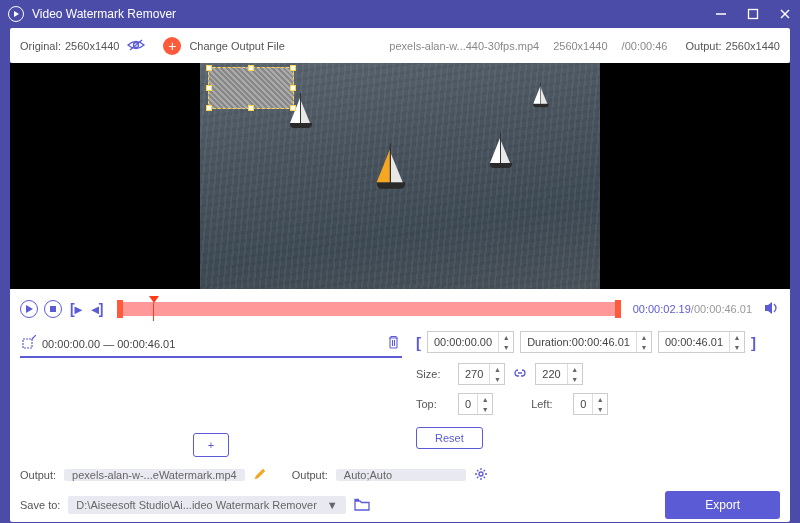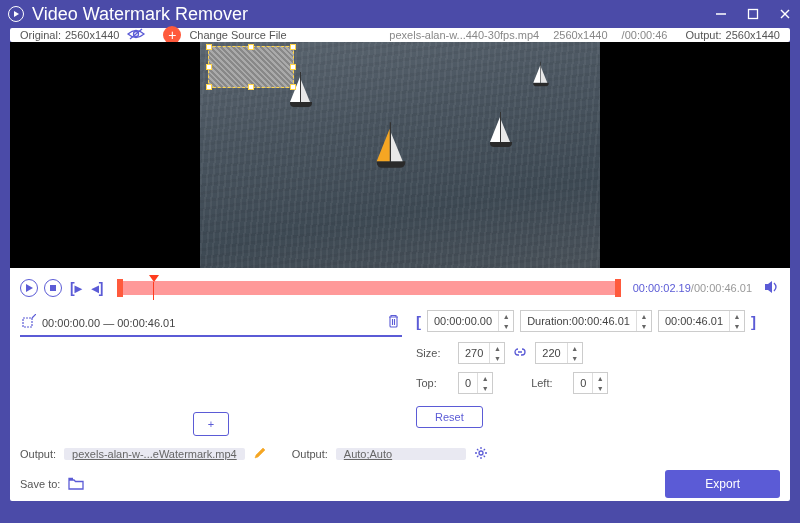--- a/index.html
+++ b/index.html
@@ -1,25 +1,25 @@
 <!DOCTYPE html>
 <html><head>
 <meta charset="utf-8">
 <style>
 * { margin: 0; padding: 0; box-sizing: border-box; font-family: -apple-system, "Segoe UI", Arial, sans-serif; }
 body { width: 800px; height: 523px; background: #4b4ba8; overflow: hidden; font-size: 12px; color: #333; }
 
 .titlebar { height: 28px; background: #4b4ba8; display: flex; align-items: center; padding: 0 8px; color: #fff; }
 .titlebar .logo { width: 16px; height: 16px; border: 1.5px solid #fff; border-radius: 50%; margin-right: 8px; display: flex; align-items: center; justify-content: center; }
 .titlebar .logo svg { width: 10px; height: 10px; }
-.titlebar .title { font-size: 18px; flex: 1; }
+.titlebar .title { font-size: 12px; flex: 1; }
 .titlebar .winbtns { display: flex; gap: 18px; }
 .titlebar .winbtn { width: 14px; height: 14px; display: flex; align-items: center; justify-content: center; cursor: pointer; }
 
-.infobar { height: 14px; background: #fff; margin: 0 10px; display: flex; align-items: center; padding: 0 10px; border-radius: 2px; font-size: 11px; color: #555; }
+.infobar { height: 35px; background: #fff; margin: 0 10px; display: flex; align-items: center; padding: 0 10px; border-radius: 2px; font-size: 11px; color: #555; }
 .infobar .eye { margin-left: 8px; color: #5b5bd6; }
 .infobar .plus { width: 18px; height: 18px; border-radius: 50%; background: #ff5a3c; color: #fff; display: flex; align-items: center; justify-content: center; font-size: 14px; margin: 0 8px 0 18px; cursor: pointer; }
 .infobar .change { color: #555; }
 .infobar .fileinfo { margin-left: auto; color: #888; }
 .infobar .res { margin-left: 14px; color: #888; }
 .infobar .outres { margin-left: 18px; color: #555; }
 
 .video-area { height: 226px; background: #000; margin: 0 10px; position: relative; display: flex; justify-content: center; }
 .video-canvas { width: 400px; height: 226px; position: relative; background: linear-gradient(170deg,#5b6670 0%,#4a5560 35%,#3e4a54 70%,#4a525a 100%); }
 .water { position: absolute; inset: 0; background:
@@ -67,21 +67,21 @@
 .numfield { display: flex; align-items: center; border: 1px solid #ccc; height: 22px; background: #fff; }
 .numfield .val { padding: 0 6px; font-size: 11px; color: #444; }
 .numfield .spin { display: flex; flex-direction: column; border-left: 1px solid #ddd; }
 .numfield .spin div { width: 14px; height: 10px; display: flex; align-items: center; justify-content: center; font-size: 7px; color: #666; cursor: pointer; }
 .prop-row { display: flex; align-items: center; gap: 8px; margin-bottom: 8px; font-size: 11px; color: #555; }
 .prop-row .lbl { width: 34px; }
 .link-ico { color: #5b5bd6; cursor: pointer; }
 .reset-btn { border: 1px solid #5b5bd6; color: #5b5bd6; background: #fff; padding: 4px 18px; border-radius: 3px; font-size: 11px; cursor: pointer; margin-top: 4px; }
 
 .out-row { display: flex; align-items: center; gap: 8px; font-size: 11px; color: #555; margin-top: 6px; }
-.out-row .field { background: #e9e9f2; padding: 0 8px; border-radius: 2px; color: #666; text-decoration: underline; }
+.out-row .field { background: #e9e9f2; padding: 0 8px; border-radius: 2px; color: #666; }
 .out-row .ico { color: #5b5bd6; cursor: pointer; }
 
 .bottom-row { display: flex; align-items: center; gap: 8px; font-size: 11px; color: #555; margin-top: 8px; }
 .bottom-row .path { background: #e9e9f2; padding: 3px 8px; border-radius: 2px; color: #666; display: flex; align-items: center; gap: 10px; }
 .bottom-row .path .chev { color: #666; }
 .export-btn { margin-left: auto; background: #5b5bd6; color: #fff; border: none; padding: 7px 40px; border-radius: 3px; font-size: 12px; cursor: pointer; }
 </style>
 </head>
 <body>
 
@@ -116,21 +116,21 @@
   <span>Original:</span>
   <span style="margin-left:4px">2560x1440</span>
   <span class="eye">
     <svg width="18" height="14" viewBox="0 0 18 14">
         <path d="M1 7 Q9 0 17 7 Q9 14 1 7 Z" fill="none" stroke="#5b5bd6" stroke-width="1.3"></path>
         <circle cx="9" cy="7" r="2.5" fill="none" stroke="#5b5bd6" stroke-width="1.3"></circle>
         <line x1="3" y1="12" x2="15" y2="2" stroke="#5b5bd6" stroke-width="1.3"></line>
       </svg>
   </span>
   <div class="plus">+</div>
-  <span class="change">Change Source File</span>
+  <span class="change">Change Output File</span>
   <span class="fileinfo">pexels-alan-w...440-30fps.mp4</span>
   <span class="res">2560x1440</span>
   <span class="res">/00:00:46</span>
   <span class="outres">Output:</span>
   <span style="margin-left:4px">2560x1440</span>
 </div>
 
 <div class="video-area">
   <div class="video-canvas">
     <div class="water"></div>
@@ -311,20 +311,24 @@
     <span class="ico">
       <svg width="14" height="14" viewBox="0 0 14 14">
           <circle cx="7" cy="7" r="2" fill="none" stroke="#5b5bd6" stroke-width="1.3"></circle>
           <path d="M7 1 v2 M7 11 v2 M1 7 h2 M11 7 h2 M3 3 l1.4 1.4 M9.6 9.6 L11 11 M3 11 l1.4-1.4 M9.6 4.4 L11 3" stroke="#5b5bd6" stroke-width="1.3"></path>
         </svg>
     </span>
   </div>
 
   <div class="bottom-row">
     <span>Save to:</span>
+    <span class="path">
+      <span>D:\Aiseesoft Studio\Ai...ideo Watermark Remover</span>
+      <span class="chev">▼</span>
+    </span>
     <span class="ico" style="color:#5b5bd6">
       <svg width="16" height="13">
           <path d="M1 3 h5 l1.5 1.5 H15 V12 H1 Z M1 3 V1.5 h4" fill="none" stroke="#5b5bd6" stroke-width="1.3"></path>
         </svg>
     </span>
     <button class="export-btn">Export</button>
   </div>
 
 </div>
 

